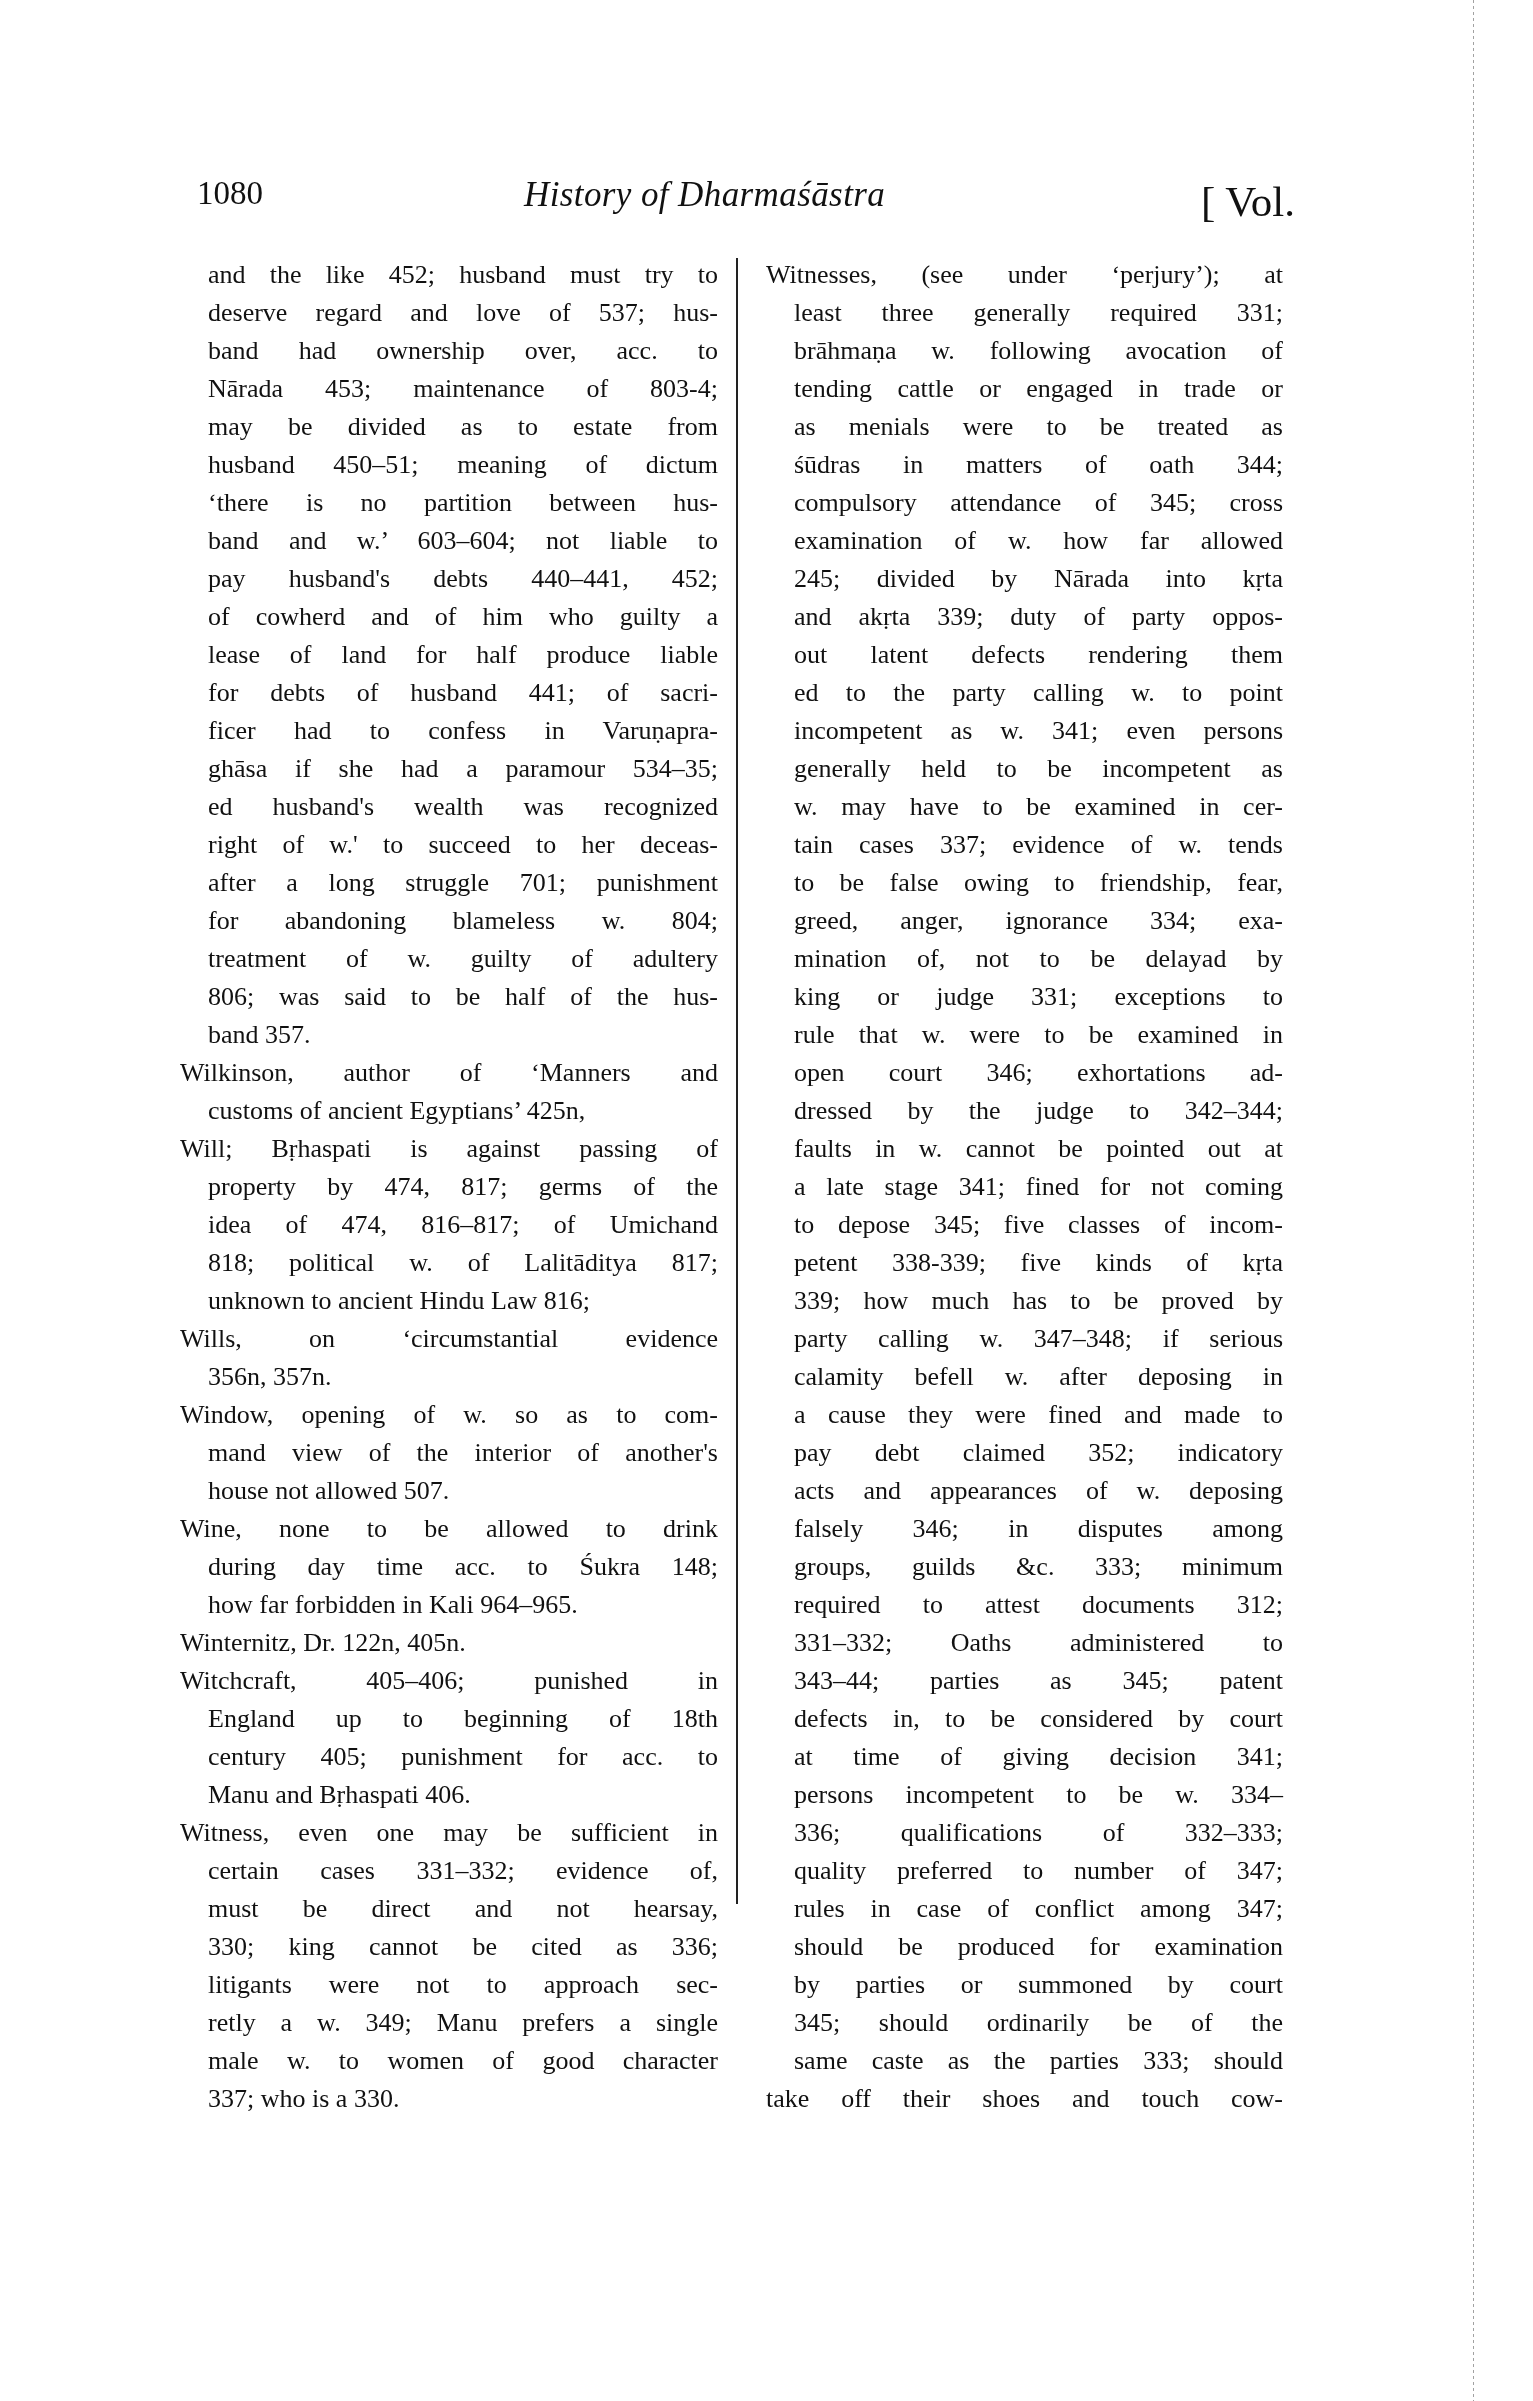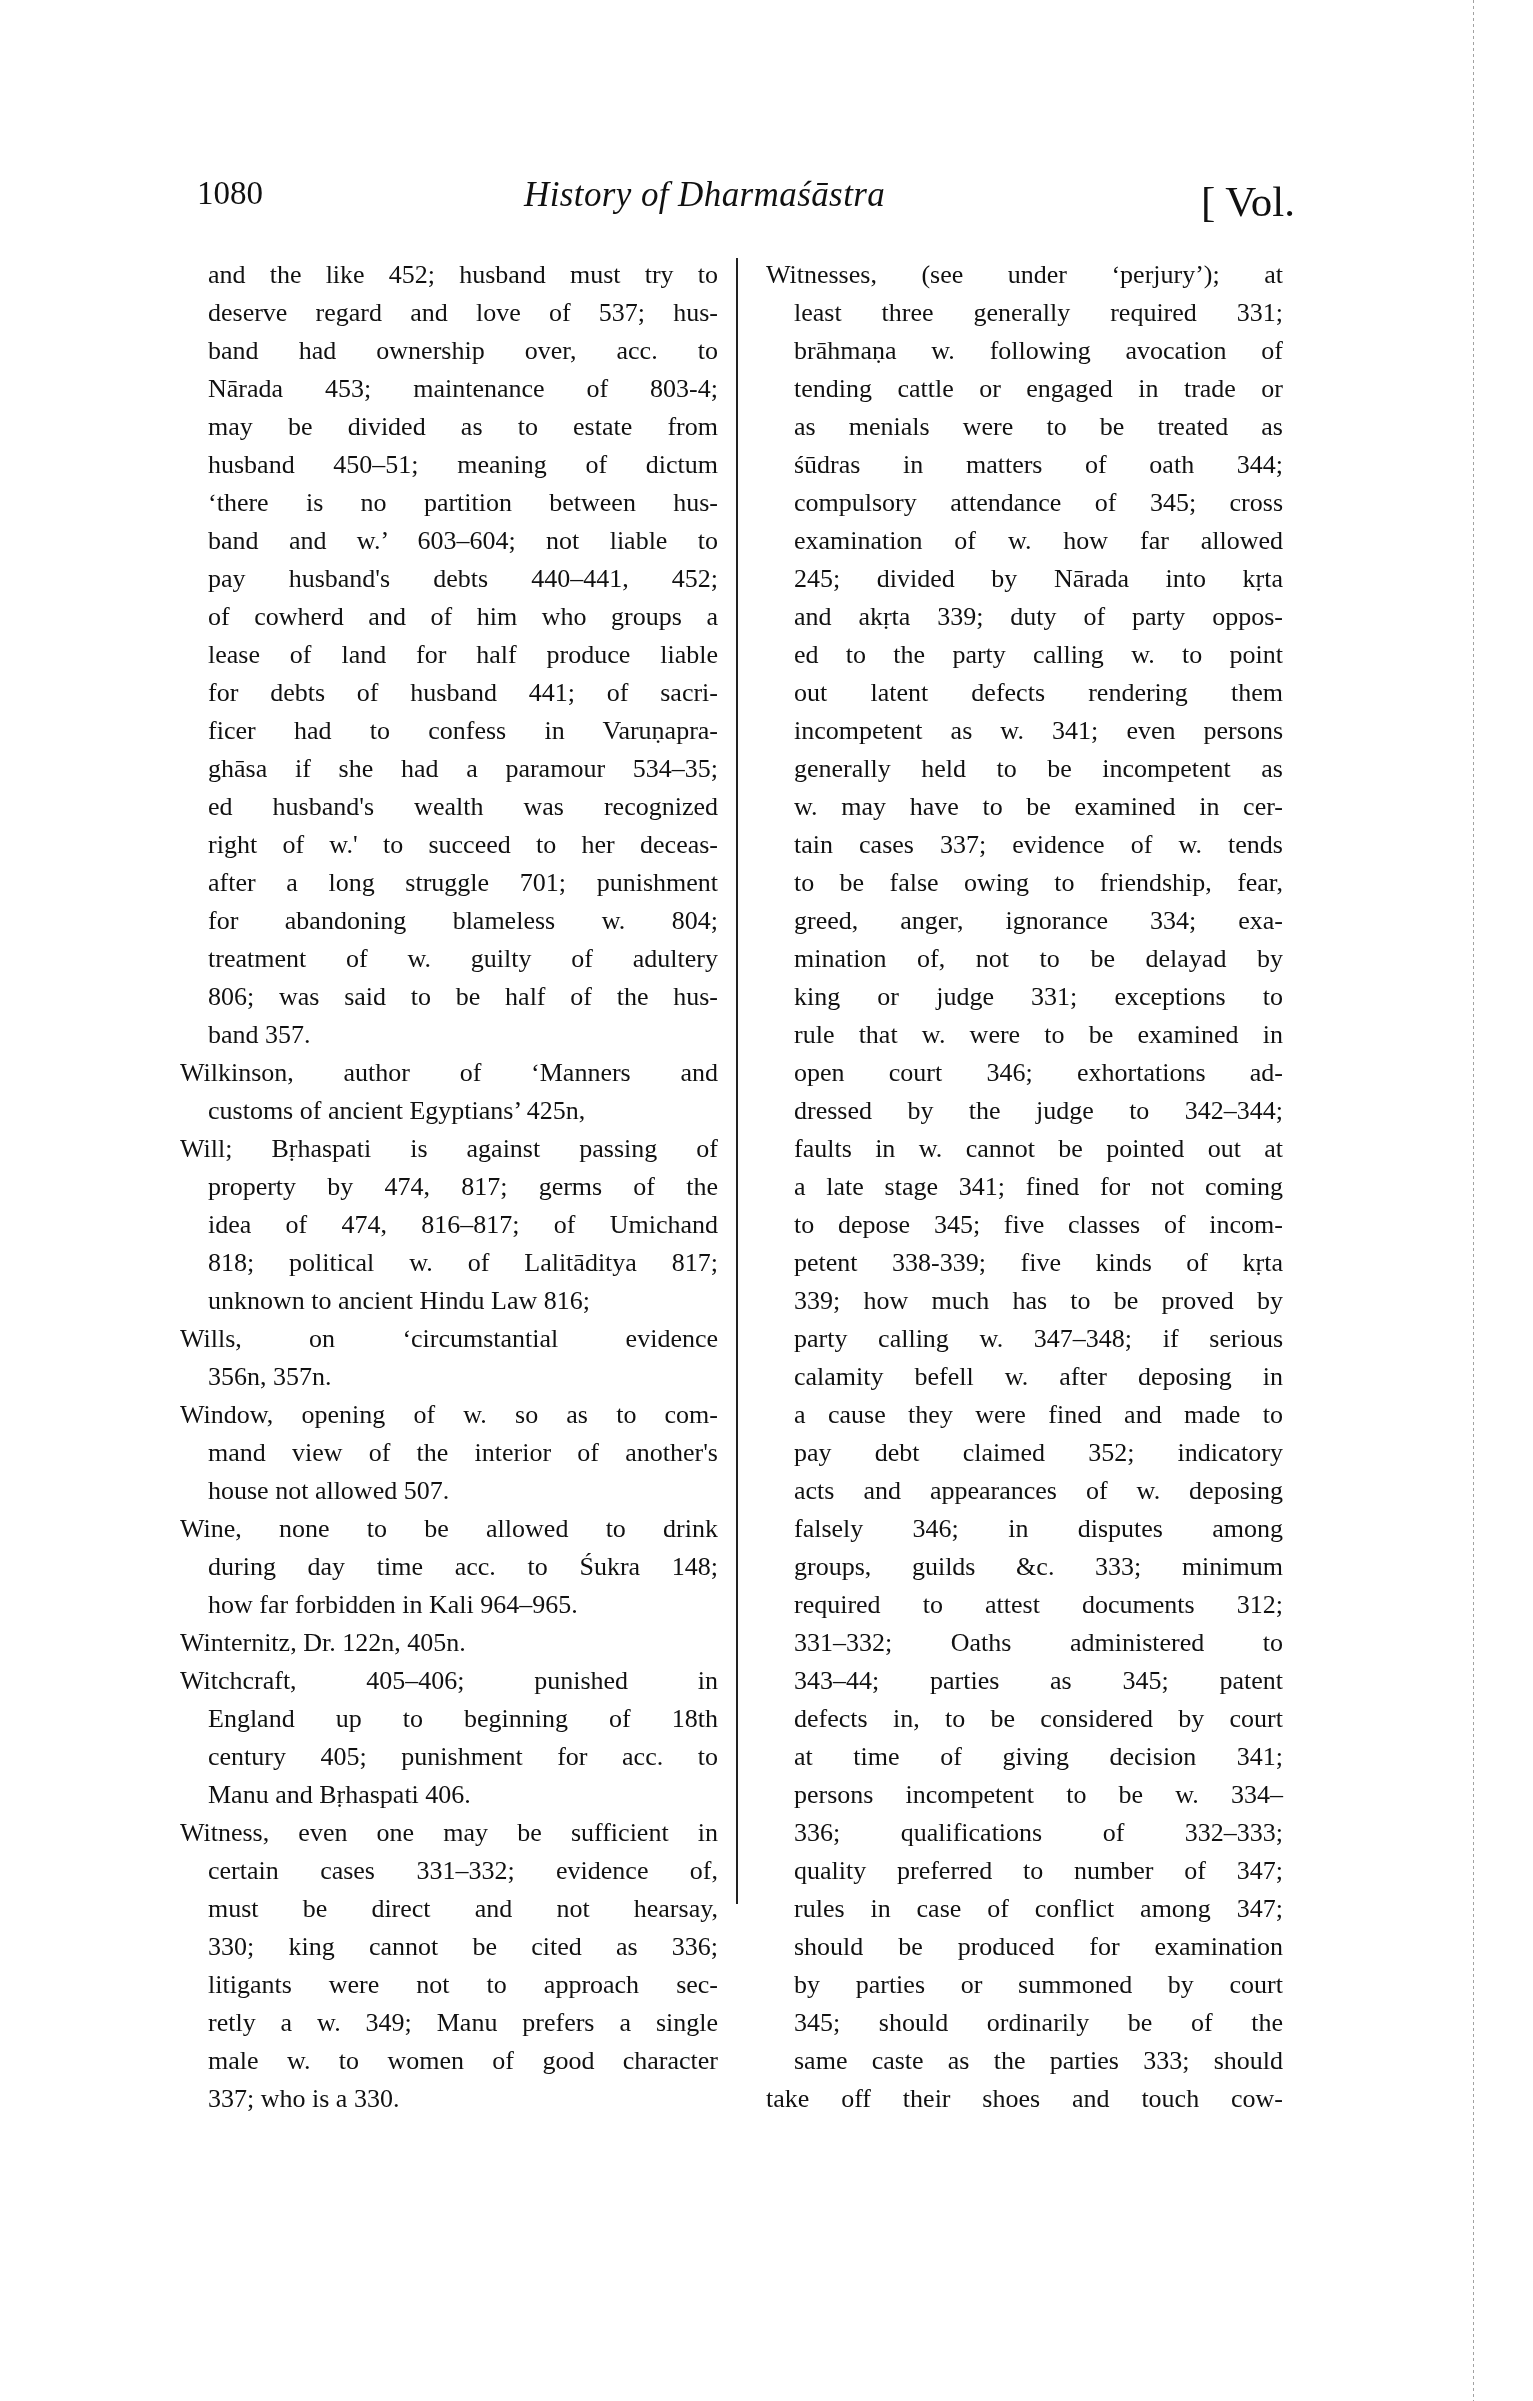--- a/index.html
+++ b/index.html
@@ -32,21 +32,21 @@
 <div class="column col-left" id="col-left">
     <span class="line indent">and the like 452; husband must try to</span>
     <span class="line indent">deserve regard and love of 537; hus-</span>
     <span class="line indent">band had ownership over, acc. to</span>
     <span class="line indent">Nārada 453; maintenance of 803-4;</span>
     <span class="line indent">may be divided as to estate from</span>
     <span class="line indent">husband 450–51; meaning of dictum</span>
     <span class="line indent">‘there is no partition between hus-</span>
     <span class="line indent">band and w.’ 603–604; not liable to</span>
     <span class="line indent">pay husband's debts 440–441, 452;</span>
-    <span class="line indent">of cowherd and of him who groups a</span>
+    <span class="line indent">of cowherd and of him who guilty a</span>
     <span class="line indent">lease of land for half produce liable</span>
     <span class="line indent">for debts of husband 441; of sacri-</span>
     <span class="line indent">ficer had to confess in Varuṇapra-</span>
     <span class="line indent">ghāsa if she had a paramour 534–35;</span>
     <span class="line indent">ed husband's wealth was recognized</span>
     <span class="line indent">right of w.' to succeed to her deceas-</span>
     <span class="line indent">after a long struggle 701; punishment</span>
     <span class="line indent">for abandoning blameless w. 804;</span>
     <span class="line indent">treatment of w. guilty of adultery</span>
     <span class="line indent">806; was said to be half of the hus-</span>
@@ -85,22 +85,22 @@
     <span class="line head">Witnesses, (see under ‘perjury’); at</span>
     <span class="line indent">least three generally required 331;</span>
     <span class="line indent">brāhmaṇa w. following avocation of</span>
     <span class="line indent">tending cattle or engaged in trade or</span>
     <span class="line indent">as menials were to be treated as</span>
     <span class="line indent">śūdras in matters of oath 344;</span>
     <span class="line indent">compulsory attendance of 345; cross</span>
     <span class="line indent">examination of w. how far allowed</span>
     <span class="line indent">245; divided by Nārada into kṛta</span>
     <span class="line indent">and akṛta 339; duty of party oppos-</span>
+    <span class="line indent">out latent defects rendering them</span>
     <span class="line indent">ed to the party calling w. to point</span>
-    <span class="line indent">out latent defects rendering them</span>
     <span class="line indent">incompetent as w. 341; even persons</span>
     <span class="line indent">generally held to be incompetent as</span>
     <span class="line indent">w. may have to be examined in cer-</span>
     <span class="line indent">tain cases 337; evidence of w. tends</span>
     <span class="line indent">to be false owing to friendship, fear,</span>
     <span class="line indent">greed, anger, ignorance 334; exa-</span>
     <span class="line indent">mination of, not to be delayad by</span>
     <span class="line indent">king or judge 331; exceptions to</span>
     <span class="line indent">rule that w. were to be examined in</span>
     <span class="line indent">open court 346; exhortations ad-</span>

